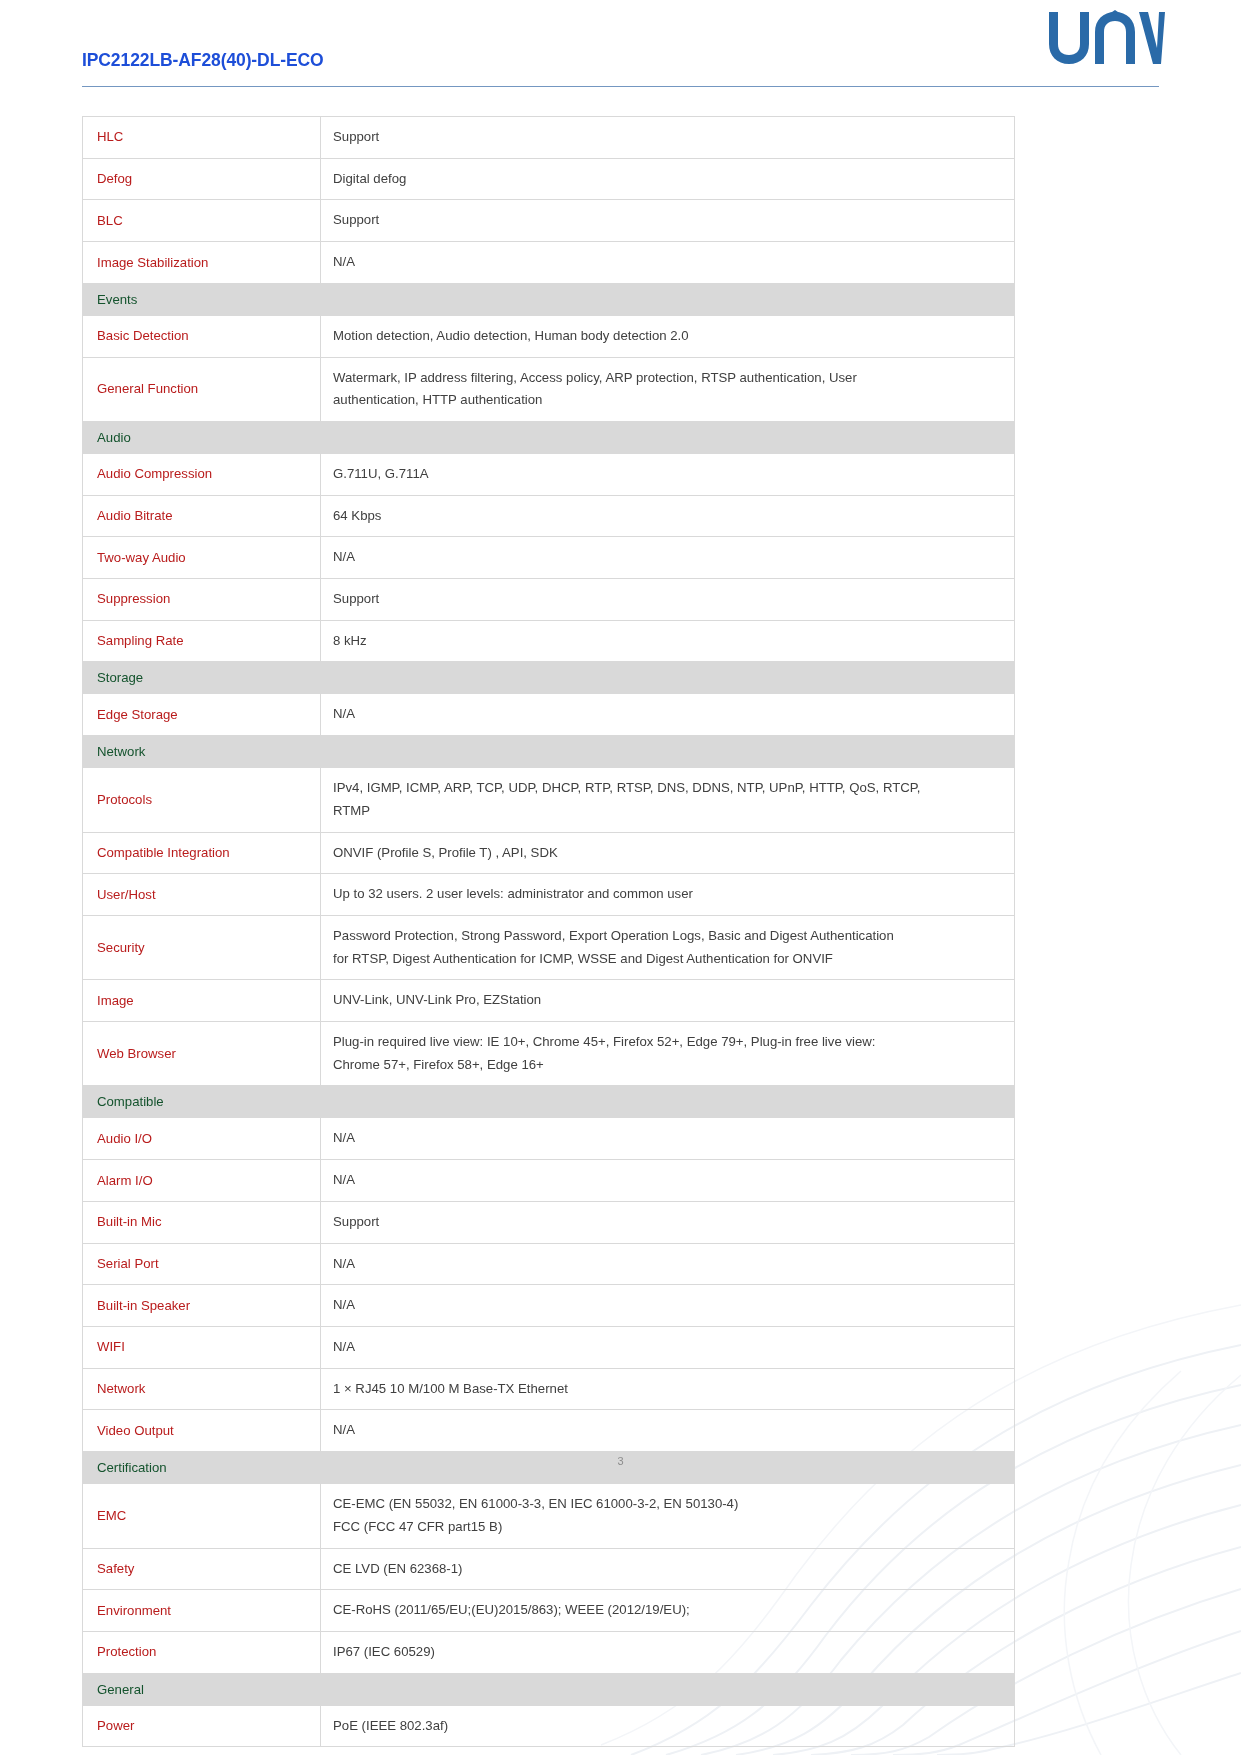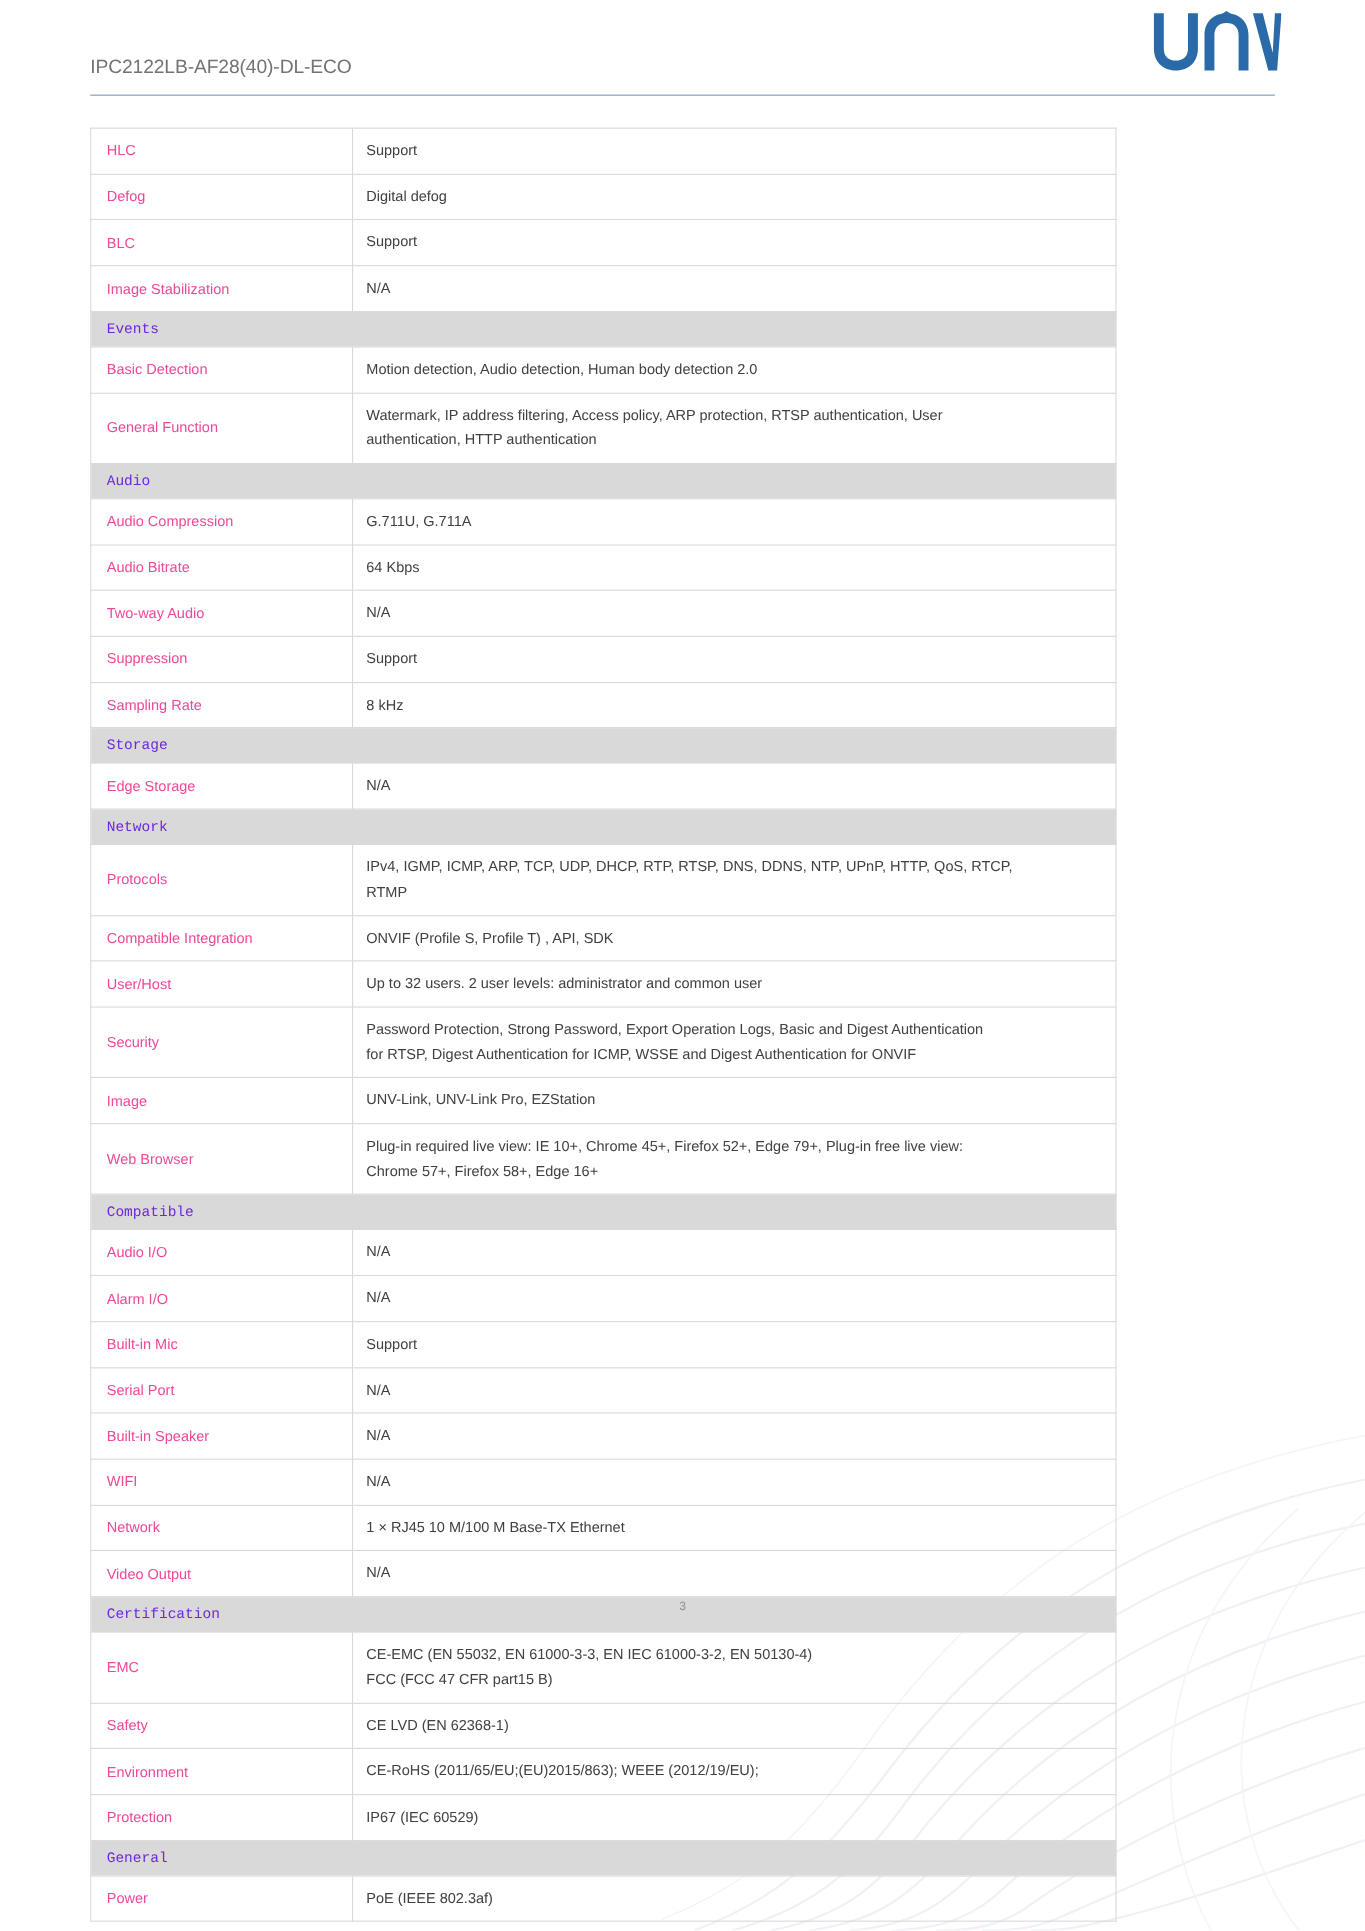--- a/index.html
+++ b/index.html
@@ -35,22 +35,22 @@
 
   
   .header {
     position: relative;
     margin: 0 82px 0 82px;
     padding-top: 52px;
     height: 66px;
   }
   .model-title {
     font-size: 17.5px;
-    font-weight: normal;
-    color: #737373;
+    font-weight: bold;
+    color: #1d4ed8;
     letter-spacing: -0.1px;
     line-height: 1;
     display: inline-block;
     padding-bottom: 11px;
   }
   .header-rule {
     position: absolute;
     left: 0; right: 0;
     top: 86px;
     height: 1.4px;
@@ -75,36 +75,35 @@
   .spec-table td {
     border: 1px solid #d9d9d9;
     padding: 0;
     vertical-align: middle;
   }
   .col-label { width: 238px; }
   .col-value { width: 694px; }
 
   td.label-cell {
     padding: 9px 0 9px 14px;
-    color: #ec4899;
+    color: #b91c1c;
     line-height: 1.5;
   }
   td.value-cell {
     padding: 9px 10px 9px 12px;
     color: #404040;
     line-height: 1.72;
   }
   tr.section-row td {
     background: #d9d9d9;
     border-color: #d9d9d9;
   }
   td.section-cell {
     padding: 8px 0 8px 14px;
-    color: #6d28d9;
-    font-family: Liberation Mono, monospace;
+    color: #14532d;
   }
   .value-line { display: block; }
 
   
   .footer {
     position: absolute;
     left: 0; right: 0;
     top: 1455px;
     text-align: center;
     font-size: 11px;

